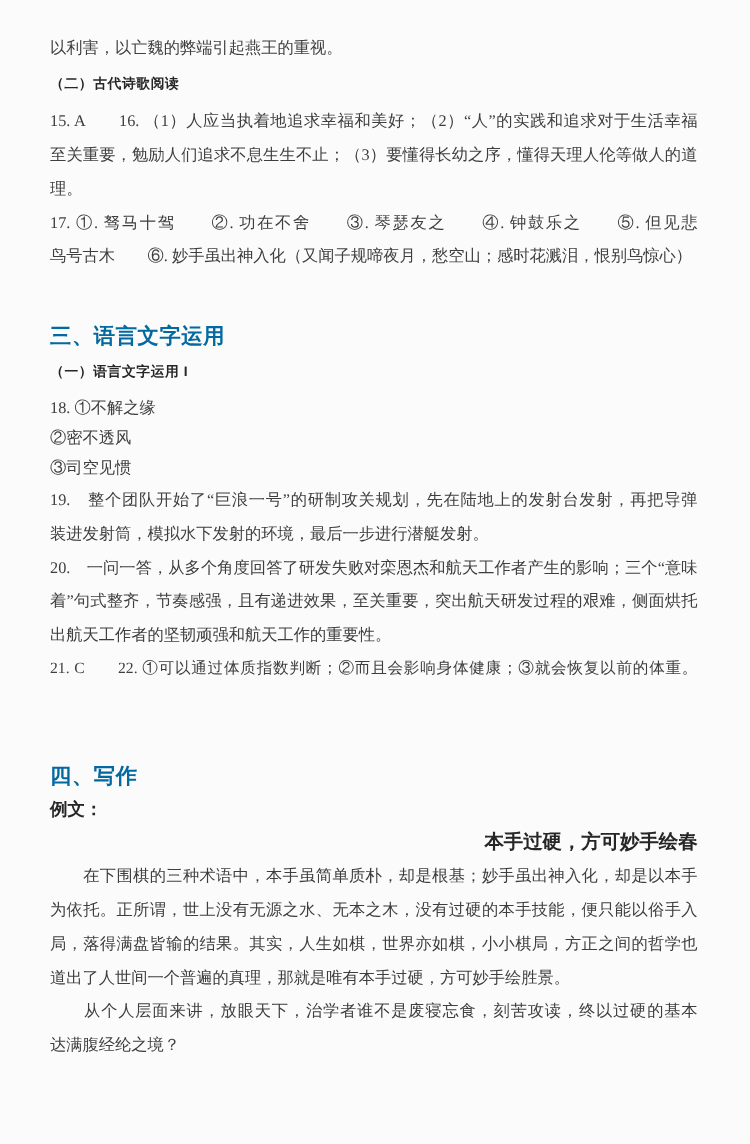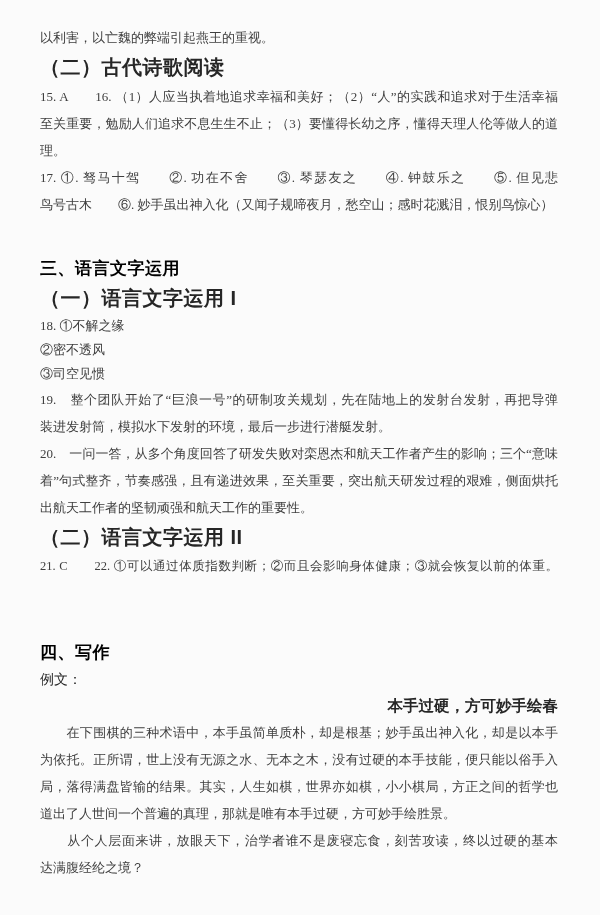--- a/index.html
+++ b/index.html
@@ -33,41 +33,41 @@
   .bl.tight { font-size: 12.5px; }
   
   .sl {
     height: 24px;
     line-height: 24px;
   }
   
   .h2 {
     font-family: "Liberation Sans", "DejaVu Sans", sans-serif;
     font-weight: bold;
-    font-size: 20px;
+    font-size: 11px;
     line-height: 24px;
     margin: 4px 0;
     color: #262626;
     letter-spacing: 0.5px;
   }
   
   .h1 {
     font-family: "Liberation Sans", "DejaVu Sans", sans-serif;
     font-weight: bold;
     font-size: 17px;
     line-height: 26px;
-    color: #000000;
+    color: #0369a1;
     letter-spacing: 0.5px;
   }
   .h1.gap-mid { margin-top: 38px; }
   .h1.gap-big { margin-top: 60px; }
   
   .exlabel {
     font-family: "Liberation Sans", "DejaVu Sans", sans-serif;
-    font-weight: normal;
+    font-weight: bold;
     font-size: 14px;
     height: 26px;
     line-height: 26px;
     color: #262626;
   }
   
   .etitle {
     font-family: "Liberation Sans", "DejaVu Sans", sans-serif;
     font-weight: bold;
     font-size: 15.5px;
@@ -102,21 +102,20 @@
   <div class="bl sl">②密不透风</div>
   <div class="bl sl">③司空见惯</div>
 
   <div class="bl j">19.　整个团队开始了“巨浪一号”的研制攻关规划，先在陆地上的发射台发射，再把导弹</div>
   <div class="bl">装进发射筒，模拟水下发射的环境，最后一步进行潜艇发射。</div>
 
   <div class="bl j">20.　一问一答，从多个角度回答了研发失败对栾恩杰和航天工作者产生的影响；三个“意味</div>
   <div class="bl j">着”句式整齐，节奏感强，且有递进效果，至关重要，突出航天研发过程的艰难，侧面烘托</div>
   <div class="bl">出航天工作者的坚韧顽强和航天工作的重要性。</div>
 
-  <div class="h2">（二）语言文字运用 II</div>
 
   <div class="bl j tight">21. C　　22. ①可以通过体质指数判断；②而且会影响身体健康；③就会恢复以前的体重。</div>
 
   <div class="h1 gap-big">四、写作</div>
 
   <div class="exlabel">例文：</div>
 
   <div class="etitle">本手过硬，方可妙手绘春</div>
 
   <div class="bl j">　　在下围棋的三种术语中，本手虽简单质朴，却是根基；妙手虽出神入化，却是以本手</div>

